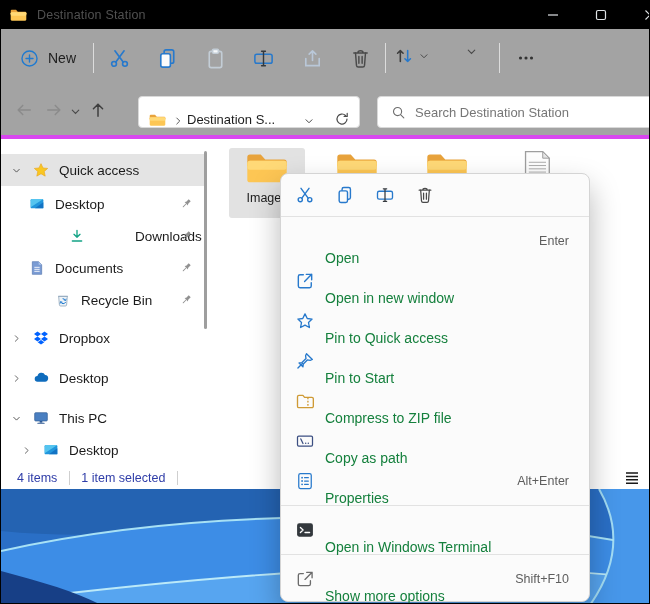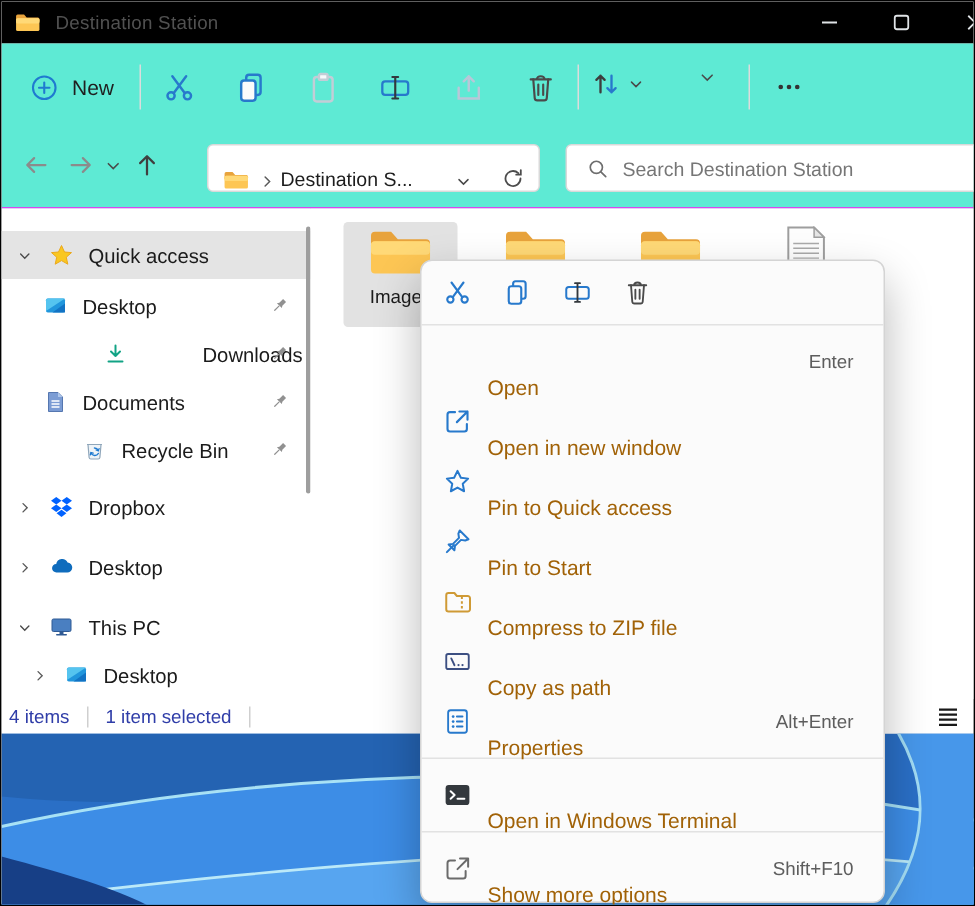--- a/index.html
+++ b/index.html
@@ -10,21 +10,21 @@
     background:#ffffff; border:1px solid #000; 
   }
   
   .titlebar{ position:absolute; left:0; top:0; width:100%; height:28px; background:#000;
     display:flex; align-items:center; }
   .titlebar .app-folder{ margin-left:9px; display:inline-flex; width:17px; height:14px; }
   .titlebar .title{ margin-left:10px; font-size:12.5px; color:#515151; letter-spacing:.2px; }
   .win-ctrl{ position:absolute; top:0; height:28px; width:34px; display:flex; align-items:center; justify-content:center; }
   .win-ctrl svg{ display:block; }
   
-  .header{ position:absolute; left:0; top:28px; width:100%; height:110px; background:#5eead4; border-bottom:1px solid #d946ef; }
+  .header{ position:absolute; left:0; top:28px; width:100%; height:110px; background:#a3a3a3; border-bottom:4px solid #d946ef; }
   .tbtn{ position:absolute; top:16px; width:26px; height:26px; display:flex; align-items:center; justify-content:center; }
   .tbtn svg{ width:23px; height:23px; display:block; }
   .tsep{ position:absolute; top:14px; width:1px; height:30px; background:#dcdcdc; }
   .new-button{ position:absolute; left:18px; top:14px; height:30px; display:flex; align-items:center; gap:8px; }
   .new-button .ic{ width:21px; height:21px; display:inline-flex; }
   .new-button .lbl{ font-size:14px; color:#1f1f1f; }
   .sort-button{ position:absolute; left:392px; top:16px; display:flex; align-items:center; gap:3px; }
   .view-button{ position:absolute; left:464px; top:16px; display:flex; align-items:center; }
   .more-button{ position:absolute; left:510px; top:16px; width:30px; height:26px; display:flex; align-items:center; justify-content:center; }
   
@@ -53,38 +53,38 @@
   .side-scroll{ position:absolute; left:203px; top:12px; width:3px; height:178px; background:#9e9e9e; border-radius:2px; }
   
   .main{ position:absolute; left:206px; top:138px; width:444px; height:327px; background:#fff; }
   .tile{ position:absolute; top:9px; width:76px; height:70px; border-radius:3px; text-align:center; }
   .tile.sel{ background:#e2e2e2; }
   .tile .icw{ height:38px; margin-top:3px; display:flex; align-items:center; justify-content:center; }
   .tile .lbl{ font-size:12.5px; color:#1b1b1b; margin-top:2px; white-space:nowrap; }
   
   .statusbar{ position:absolute; left:0; top:465px; width:100%; height:23px; background:#fff;
     display:flex; align-items:center; font-size:12.5px; color:#2f3da8; }
-  .statusbar .t{ margin-left:5px; }
+  .statusbar .t{ margin-left:16px; }
   .statusbar .s{ margin-left:12px; width:1px; height:14px; background:#cfcfcf; }
   .status-burger{ position:absolute; left:622px; top:3px; width:18px; height:18px; display:flex; align-items:center; justify-content:center; }
   
   .wallpaper{ position:absolute; left:0; top:488px; width:650px; height:116px; }
   .wallpaper svg{ display:block; }
   
   .ctx{ position:absolute; left:279px; top:172px; width:310px; background:#fbfbfb;
     border:1px solid #d4d4d4; border-radius:8px; box-shadow:0 14px 30px rgba(0,0,0,.28);
     display:flex; flex-direction:column; padding-bottom:2px; }
   .ctx-iconrow{ height:42px; display:flex; align-items:center; padding-left:6px; }
   .ctx-qa{ width:36px; height:32px; margin-right:4px; border-radius:4px; display:flex; align-items:center; justify-content:center; }
   .ctx-qa svg{ width:20px; height:20px; }
   .ctx-sep{ height:1px; background:#e2e2e2; margin:4px 0; }
   .ctx-item{ height:40px; display:flex; align-items:center; }
   .ctx-item .ic{ width:20px; height:20px; margin:0 10px 0 14px; display:inline-flex; }
   .ctx-item .ic svg{ width:20px; height:20px; }
-  .ctx-item .lbl{ flex:1; font-size:14px; color:#a16207;margin-top:34px; }
+  .ctx-item .lbl{ flex:1; font-size:14px; color:#15803d;margin-top:34px; }
   .ctx-item .sc{ margin-right:20px; font-size:12.5px; color:#5d5d5d; }
 </style>
 </head>
 <body>
 
 <div id="screen">
 
   <div class="titlebar">
     <span class="app-folder">
         <svg viewBox="0 0 48 38" width="100%" height="100%">

